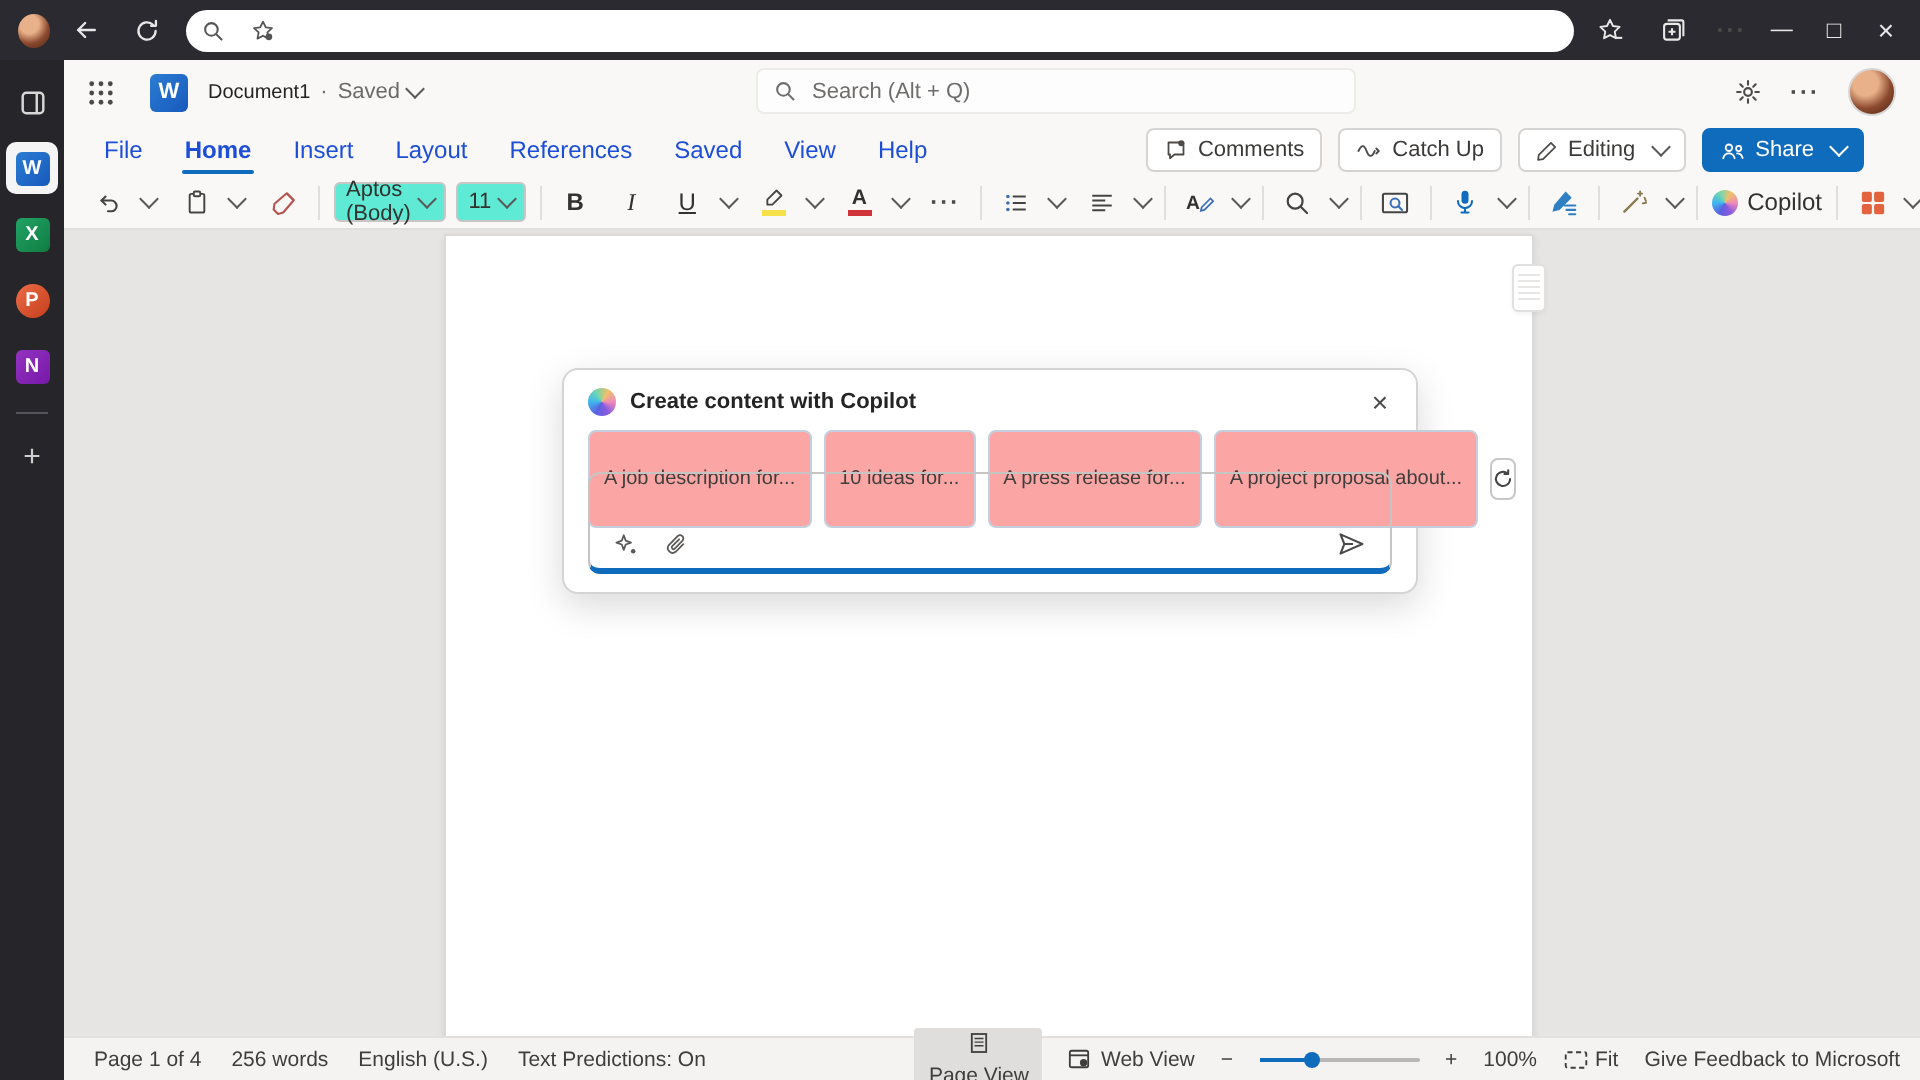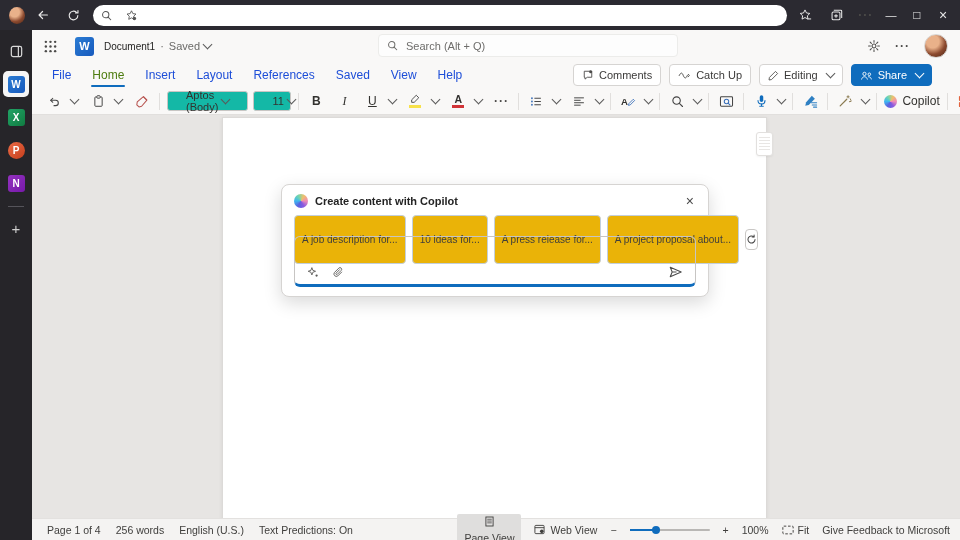--- a/index.html
+++ b/index.html
@@ -42,36 +42,36 @@
   #search-pill input::placeholder{color:#6e6d6b;}
   #header-right{margin-left:auto;display:flex;align-items:center;gap:14px;padding-right:12px;}
   #header-avatar{width:22px;height:22px;border-radius:50%;
      background:radial-gradient(circle at 35% 30%,#e9b18a 0 30%,#8c4a2f 60%,#4a2414 100%);
      border:1px solid #d8d6d4;}
   .dots{color:#4c4b49;font-size:12px;letter-spacing:1px;font-weight:bold;}
   
   #menu-bar{position:absolute;left:32px;top:62px;right:0;height:26px;background:#f9f8f7;
             display:flex;align-items:center;}
   .mtab{font-size:12px;color:#1d4ed8;margin-left:19px;position:relative;padding:4px 1px;}
-  .mtab.active{font-weight:normal;color:#4d7c0f;}
+  .mtab.active{font-weight:bold;color:#1d4ed8;}
   .mtab.active::after{content:"";position:absolute;left:0;right:0;bottom:-1px;height:2.5px;
                       background:#0f6cbd;border-radius:2px;}
   #menu-right{margin-left:auto;display:flex;align-items:center;gap:8px;padding-right:28px;}
   .pill-btn{height:20px;border:1px solid #d6d4d2;border-radius:4px;background:#fff;
             display:flex;align-items:center;padding:0 8px;font-size:11px;color:#3b3a39;gap:5px;}
   #share-btn{background:#0f6cbd;border-color:#0f6cbd;color:#fff;}
   #share-btn .chev{border-color:#fff;}
   
   #ribbon{position:absolute;left:32px;top:88px;right:0;height:27px;background:#f9f8f7;
           border-bottom:1px solid #e1dfdd;display:flex;align-items:center;padding-left:12px;box-sizing:border-box;}
   .rgroup{display:flex;align-items:center;gap:3px;}
   .rbtn{display:flex;align-items:center;justify-content:center;height:20px;min-width:18px;padding:0 1px;}
   .vdiv{width:1px;height:17px;background:#e1dfdd;margin:0 7px;flex:none;}
-  .select{height:20px;border:1px solid #c8c6c4;border-radius:3px;background:#14b8a6;display:flex;
-          align-items:center;font-size:11px;color:#33322f;padding:0 18px;box-sizing:border-box;}
+  .select{height:20px;border:1px solid #c8c6c4;border-radius:3px;background:#5eead4;display:flex;
+          align-items:center;font-size:11px;color:#33322f;padding:0 5px;box-sizing:border-box;}
   #font-select{width:96px;justify-content:space-between;margin-right:5px;}
   #size-select{width:38px;justify-content:space-between;}
   .fmt{font-size:12px;color:#33322f;}
   .uline{text-decoration:underline;}
   .colorbar{display:flex;flex-direction:column;align-items:center;line-height:10px;}
   .colorbar .bar{width:12px;height:3px;margin-top:1px;}
   #copilot-btn{display:flex;align-items:center;gap:5px;font-size:12px;color:#33322f;}
   
   #doc-canvas{position:absolute;left:32px;top:115px;right:0;bottom:22px;background:#e7e5e3;}
   #doc-page{position:absolute;left:190px;top:2px;width:543px;bottom:-6px;background:#ffffff;
@@ -83,21 +83,21 @@
   
   #copilot-dialog{position:absolute;left:281px;top:184px;width:428px;height:113px;background:#fff;
                   border:1px solid #d6d4d2;border-radius:8px;box-shadow:0 6px 18px rgba(0,0,0,0.15);
                   box-sizing:border-box;}
   #cd-header{display:flex;align-items:center;padding:9px 12px 6px;}
   .copilot-logo{width:14px;height:14px;border-radius:50%;flex:none;
      background:conic-gradient(from 210deg,#5a62e0,#3fb6f0,#6fd6b0,#f0c06a,#ef8bb8,#8a5ae0,#5a62e0);}
   #cd-title{font-size:11px;font-weight:bold;color:#242424;margin-left:7px;}
   #cd-close{margin-left:auto;font-size:14px;color:#4a4a4a;line-height:1;padding:0 2px;}
   #cd-chips{display:flex;align-items:center;gap:6px;padding:1px 12px 0;}
-  .chip{font-size:10px;color:#3f3e3c;border:1px solid #c3cfdc;border-radius:4px;background:#eab308;
+  .chip{font-size:10px;color:#3f3e3c;border:1px solid #c3cfdc;border-radius:4px;background:#fca5a5;
         padding:18px 7px;white-space:nowrap;}
   #chip-refresh{width:19px;height:19px;border:1px solid #c9c7c5;border-radius:4px;background:#fff;
                 display:flex;align-items:center;justify-content:center;}
   #cd-input{position:absolute;left:12px;right:12px;top:51px;height:51px;border:1px solid #c7c5c3;
             border-bottom:3px solid #0f6cbd;border-radius:6px;box-sizing:border-box;}
   #cd-input textarea{position:absolute;left:0;top:0;right:0;height:26px;border:none;outline:none;
             resize:none;background:transparent;font-family:"Liberation Sans",sans-serif;
             font-size:11.5px;color:#333;padding:7px 10px 0;box-sizing:border-box;}
   #cd-input textarea::placeholder{color:#6b6a68;}
   #cd-tools{position:absolute;left:0;right:0;bottom:5px;display:flex;align-items:center;

